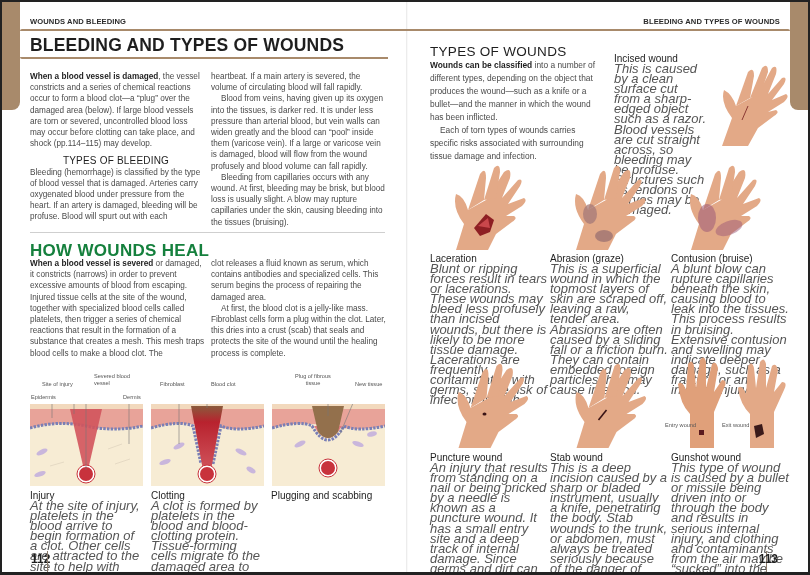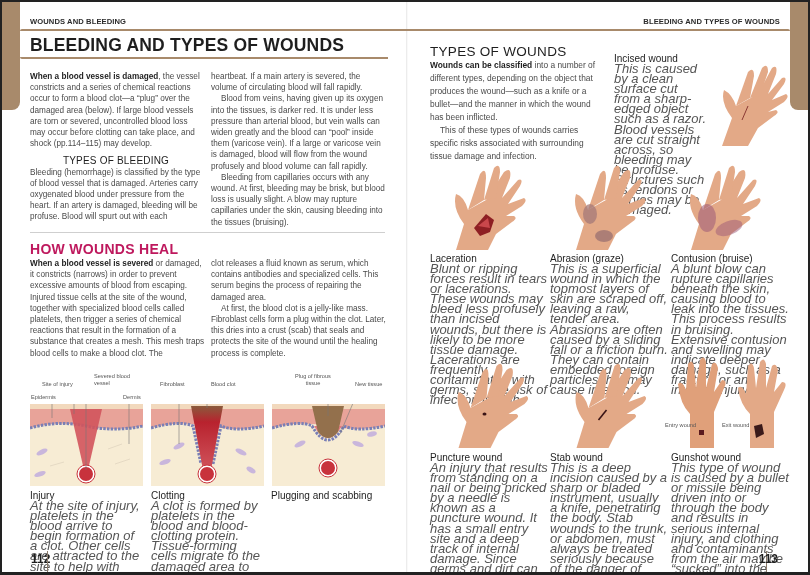--- a/index.html
+++ b/index.html
@@ -20,21 +20,21 @@
   .rule-top-right { right: 18px; top: 27px; width: 387px; border-top-right-radius: 6px; }
   .page-title { position: absolute; left: 28px; top: 33px; font-size: 17.5px; font-weight: bold; color: #1e1e1e; letter-spacing: 0.2px; }
   .rule-title { left: 18px; top: 55px; width: 368px; border-bottom-left-radius: 6px; }
 
   .body-text { font-size: 8.2px; line-height: 11.2px; color: #4a4a4a; }
   .body-text b { color: #1e1e1e; font-weight: bold; }
   .indent { text-indent: 10px; }
   .col { position: absolute; }
 
   .subhead { font-size: 10px; color: #1e1e1e; letter-spacing: 0.2px; text-align: center; }
-  .h2 { font-size: 14px; font-weight: bold; color: #be185d; letter-spacing: 0.3px; }
+  .h2 { font-size: 17px; font-weight: bold; color: #15803d; letter-spacing: 0.3px; }
   .h2r { font-size: 13.5px; color: #1e1e1e; letter-spacing: 0.3px; }
   .divider { position: absolute; left: 28px; top: 230px; width: 355px; height: 1px; background: #cfcfcf; }
 
   .cap-title { font-size: 10px; font-weight: normal; color: #1e1e1e; line-height: 10px; }
   .cap-text { font-size: 13px; line-height: 10.1px; color: #555; font-style: italic; }
 
   .diagram { position: absolute; top: 402px; width: 113px; height: 82px; }
   .diag-label { position: absolute; font-size: 5.6px; color: #555; white-space: nowrap; line-height: 6.6px; }
 
   .hand { position: absolute; }
@@ -156,21 +156,21 @@
   </div>
 
   <div class="page-num pn-left">112</div>
   <div class="pn-rule" style="left:45px;"></div>
 
   <div class="running-head rh-right">BLEEDING AND TYPES OF WOUNDS</div>
 
   <div class="col h2r" style="left:428px; top:42px;">TYPES OF WOUNDS</div>
   <div class="col body-text" style="left:428px; top:57px; width:168px; font-size:8.4px; line-height:13px;">
     <p><b>Wounds can be classified</b><span> into a number of different types, depending on the object that produces the wound—such as a knife or a bullet—and the manner in which the wound has been inflicted.</span></p>
-    <p class="indent">This of these types of wounds carries specific risks associated with surrounding tissue damage and infection.</p>
+    <p class="indent">Each of torn types of wounds carries specific risks associated with surrounding tissue damage and infection.</p>
   </div>
 
   <div class="col" style="left:612px; top:52px; width:92px;">
     <div class="cap-title">Incised wound</div>
     <div class="cap-text">This is caused by a clean surface cut from a sharp-edged object such as a razor. Blood vessels are cut straight across, so bleeding may be profuse. Structures such as tendons or nerves may be damaged.</div>
   </div>
   <svg class="hand" style="left:700px; top:52px;" width="92" height="92" viewBox="0 0 92 92">
     <g fill="#e3a987">
       <path d="M20 92 L30 64 Q18 48 22 36 Q30 40 34 52 L56 40 L70 14 Q76 10 74 20 L66 40 L80 24 Q86 22 82 30 L70 46 L84 40 Q88 42 82 48 L66 58 L74 56 Q78 58 72 62 L56 74 L46 92 Z"></path>
       <path d="M34 52 L46 18 Q52 12 52 22 L48 44 Z"></path>

